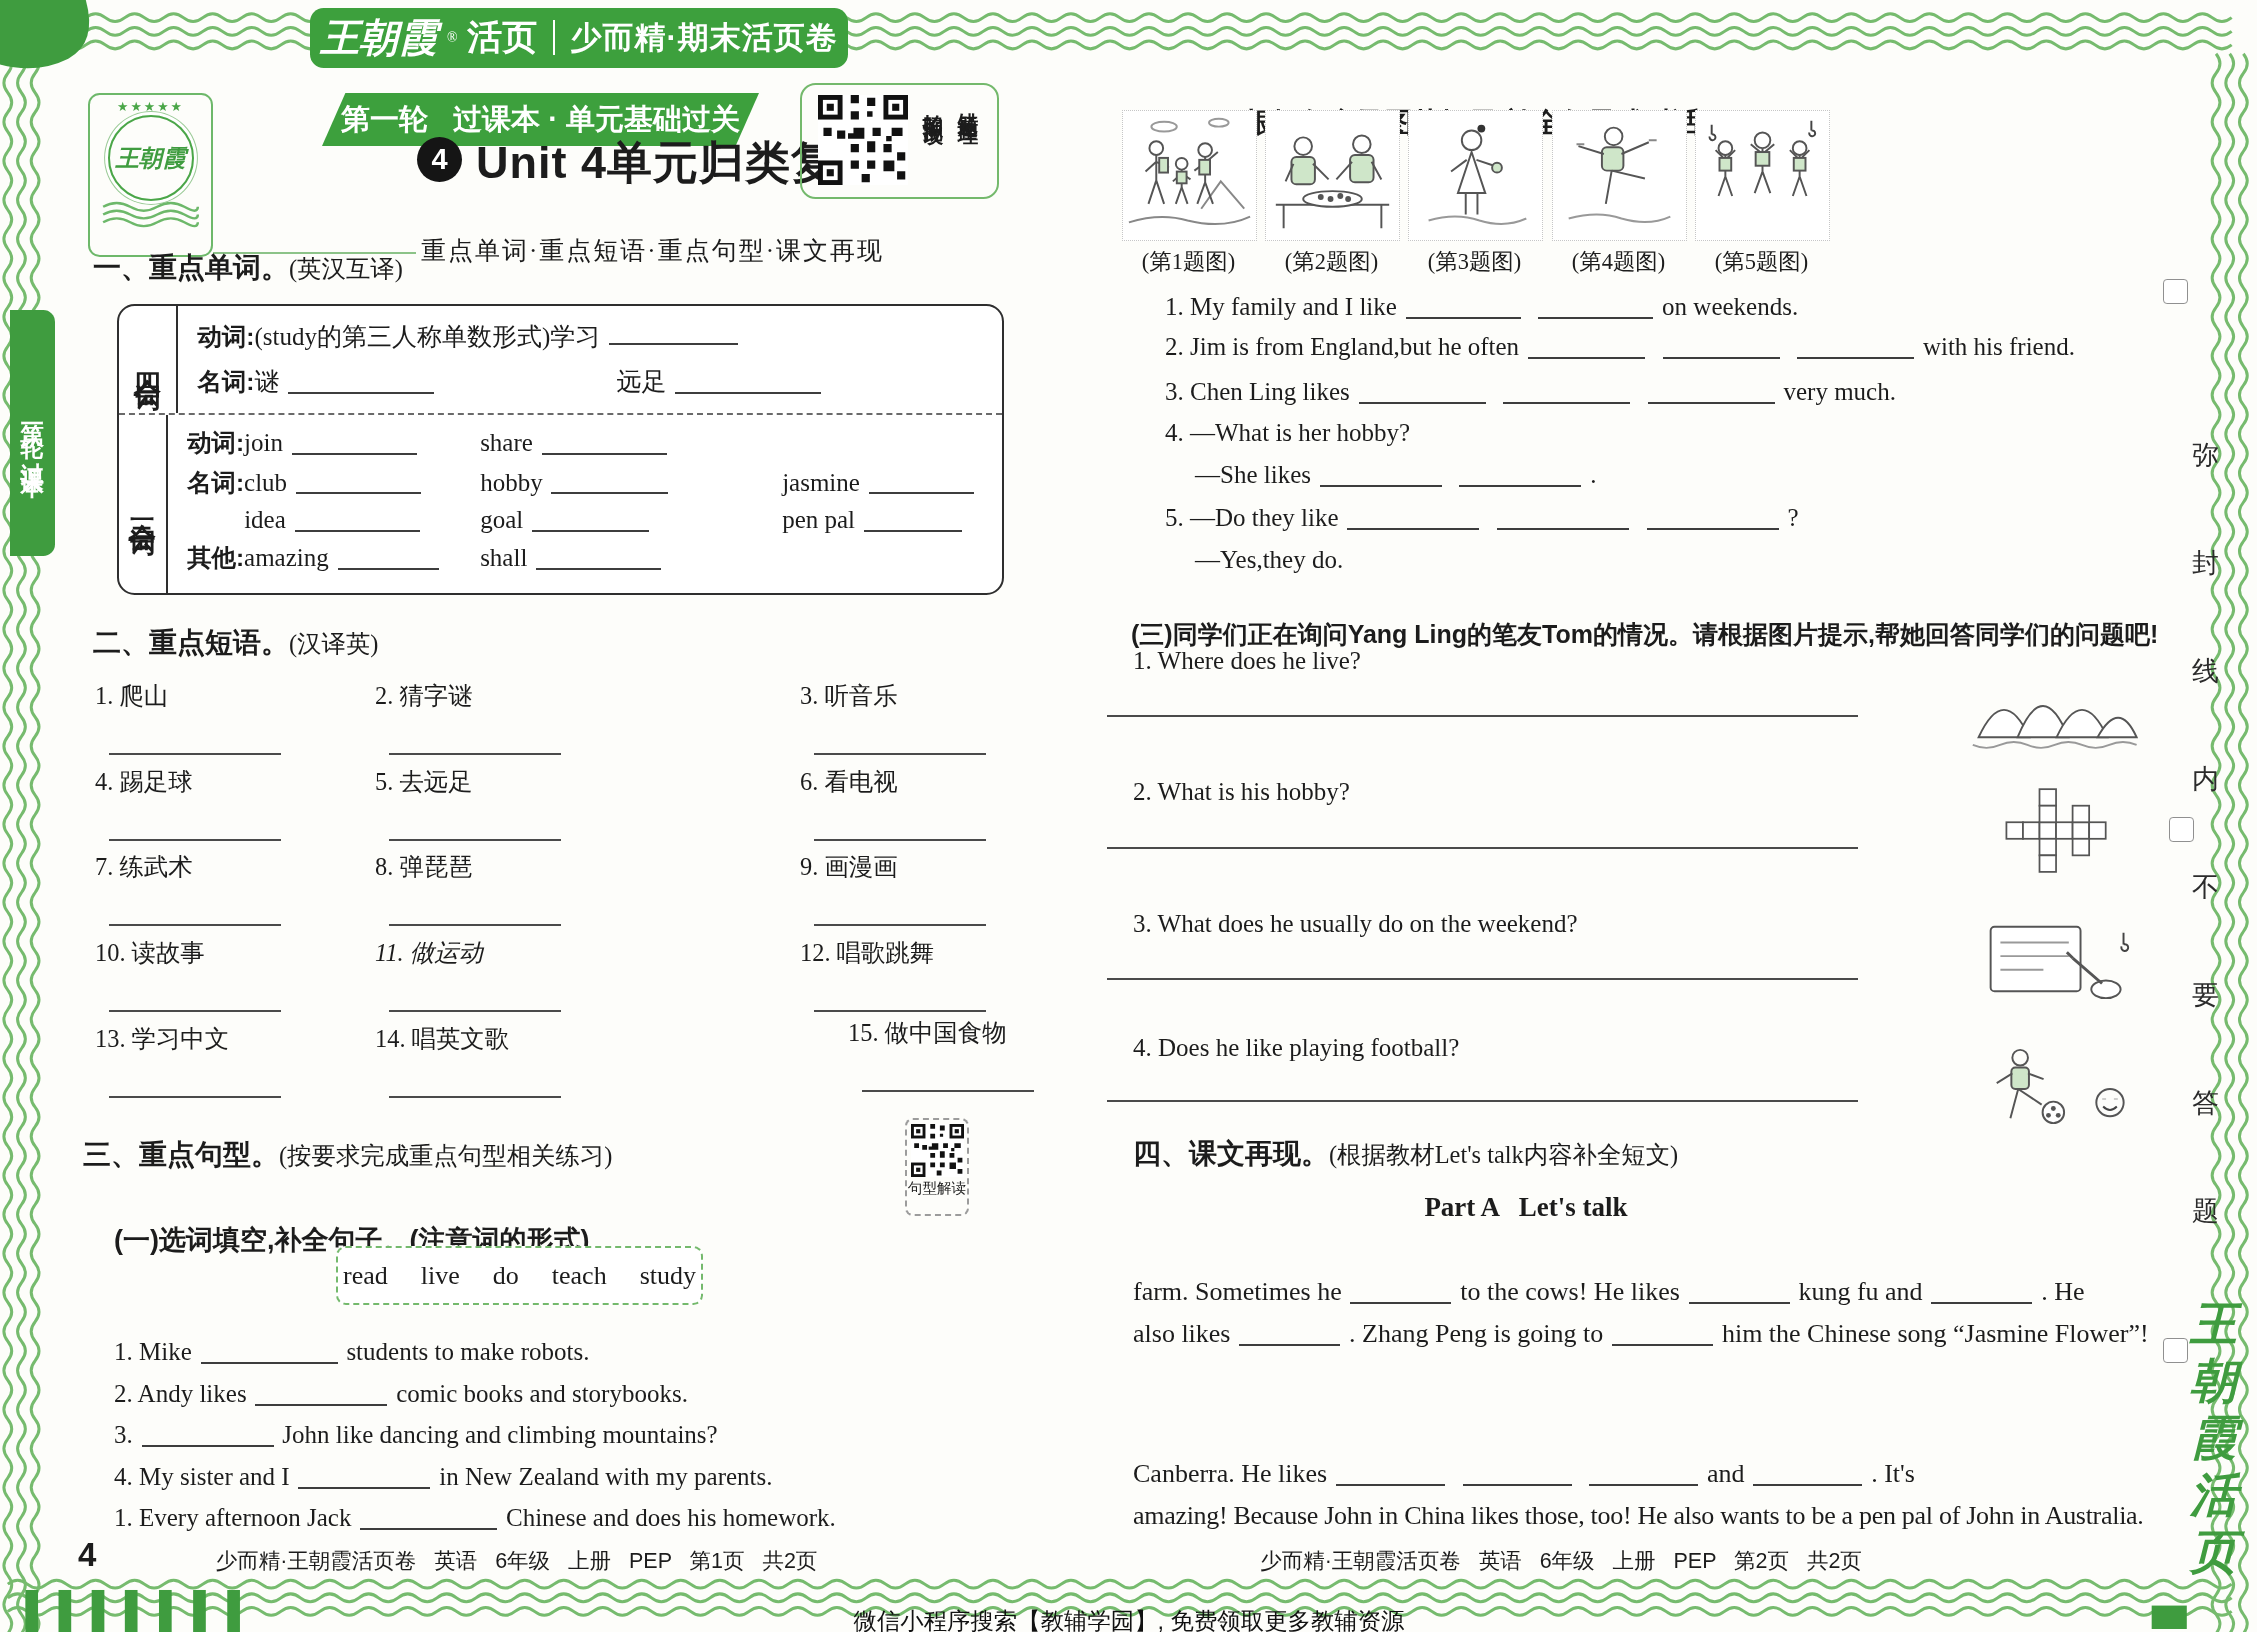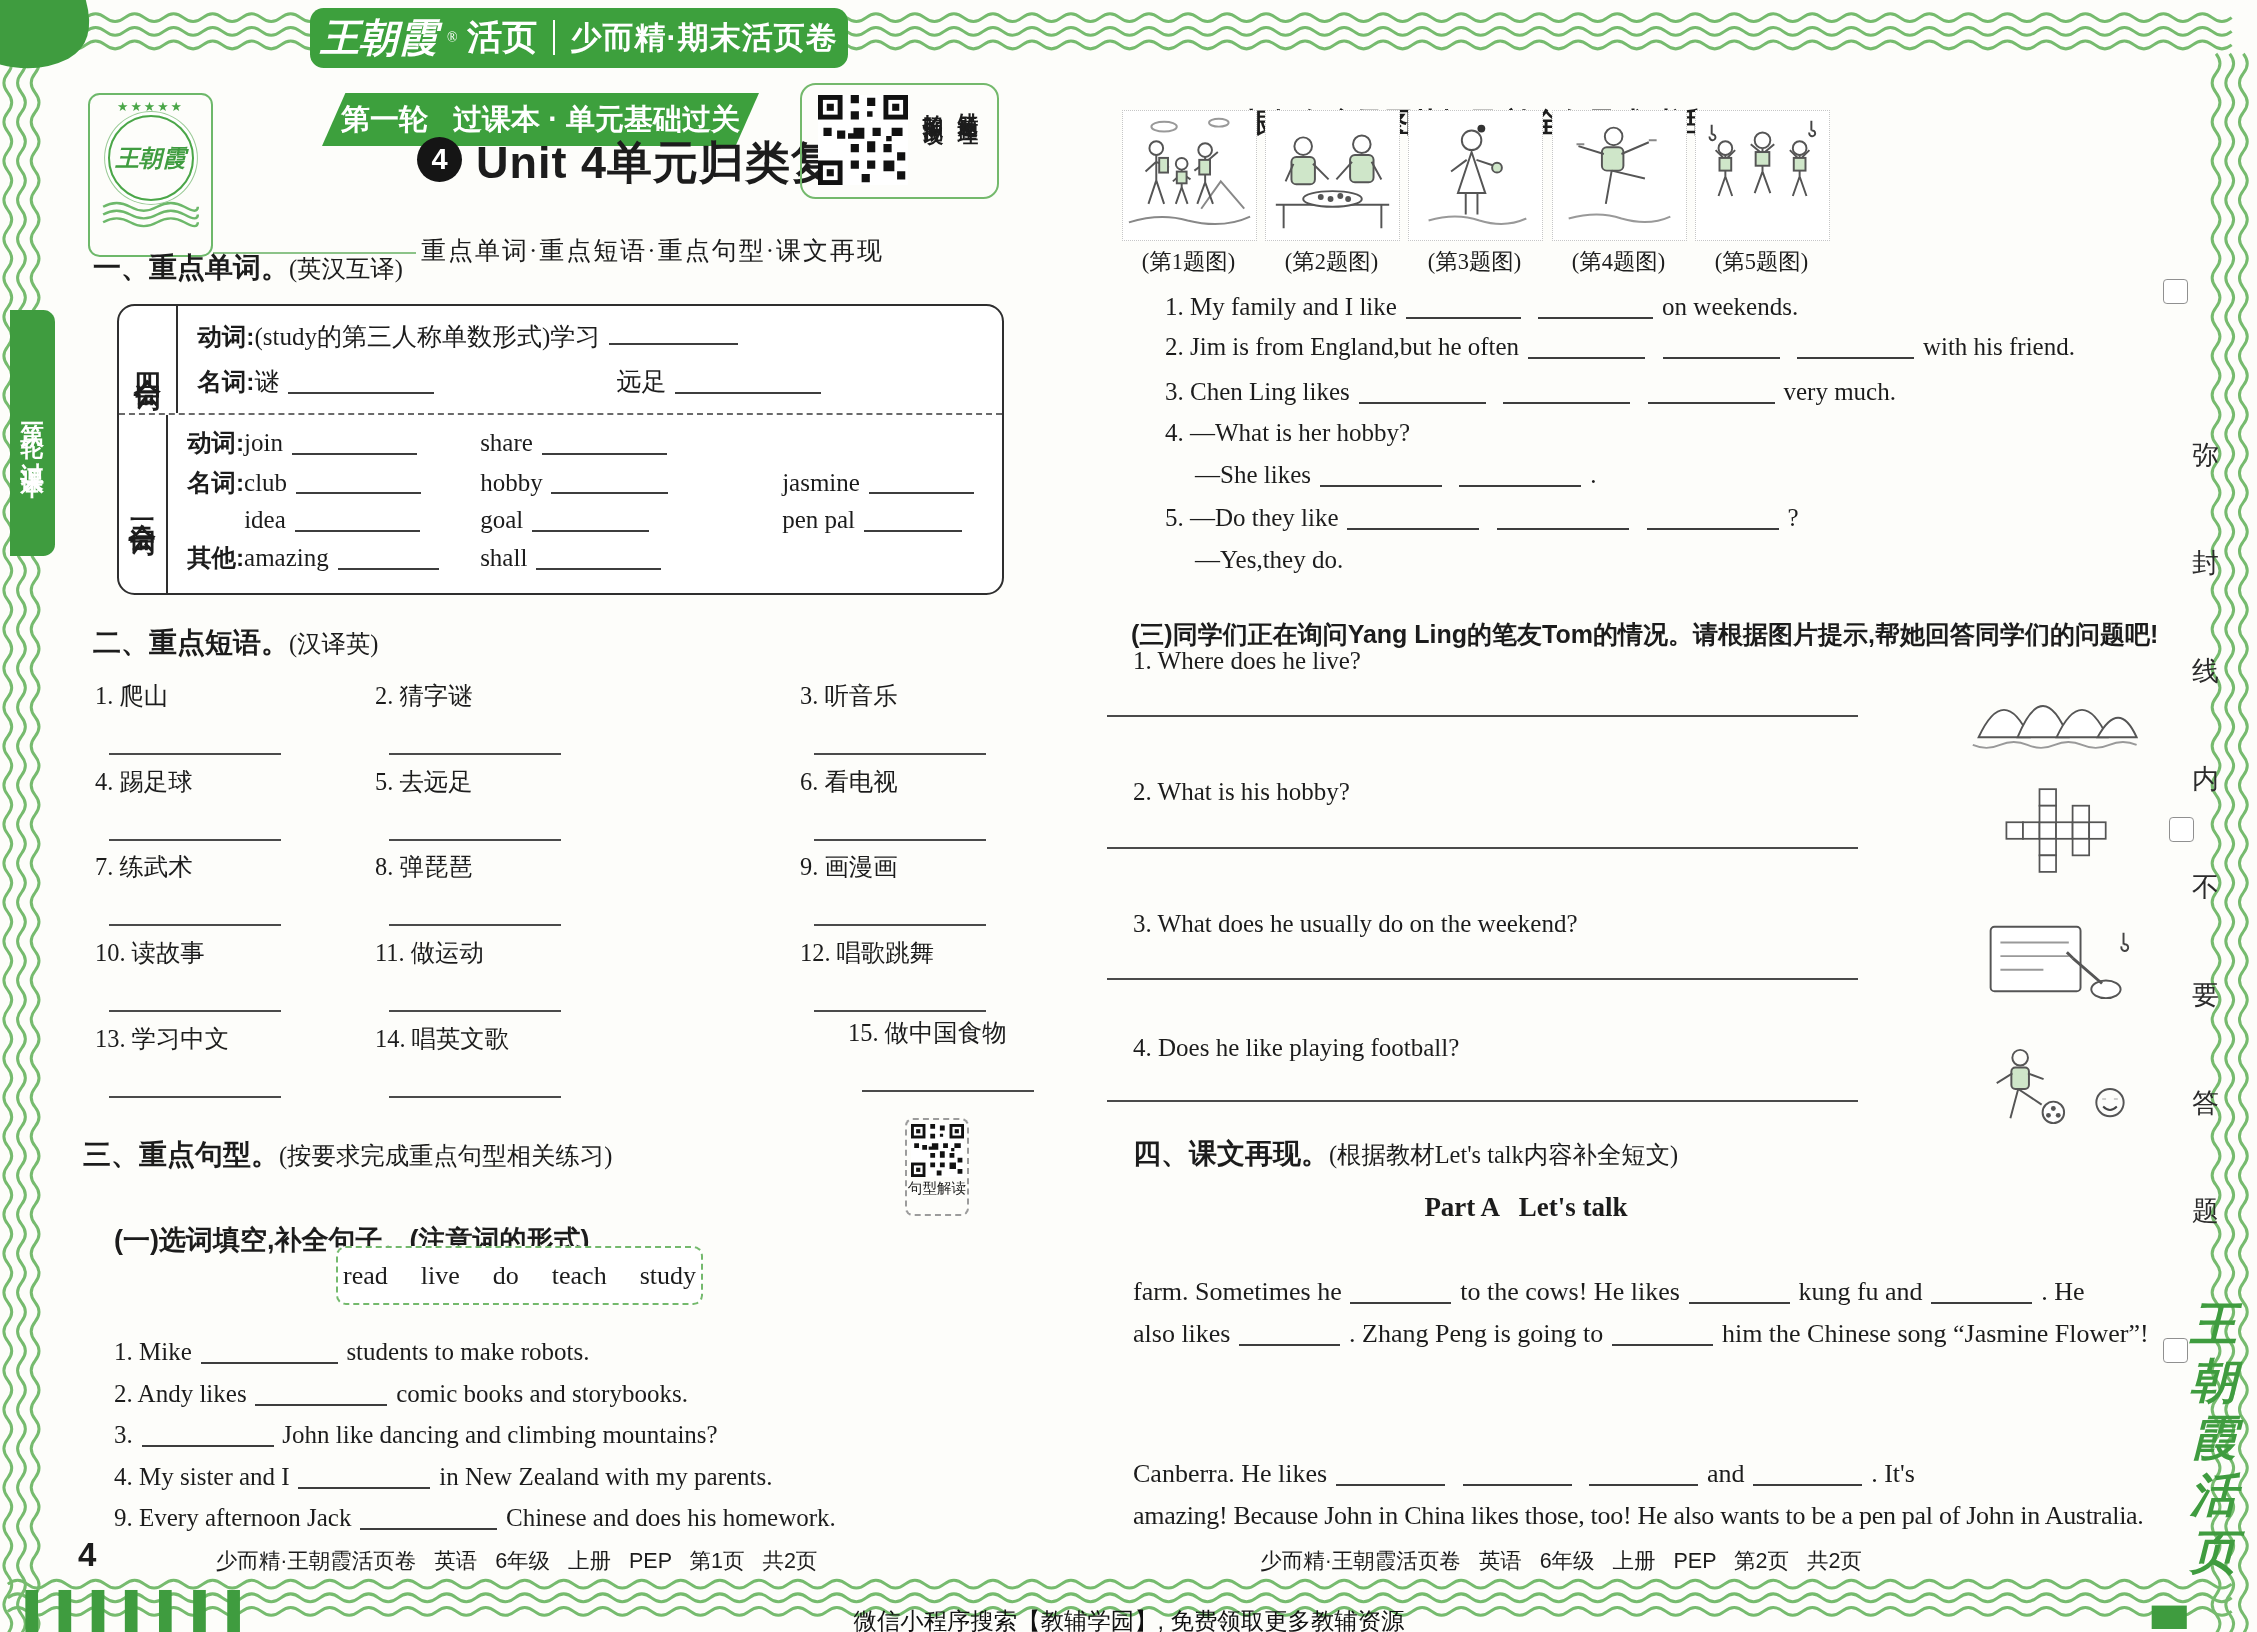--- a/index.html
+++ b/index.html
@@ -251,21 +251,21 @@
       <div class="pline"></div>
     </div>
   <div class="abs" style="left:800px;top:851px;">
       <p class="pl">9. 画漫画</p>
       <div class="pline"></div>
     </div>
   <div class="abs" style="left:95px;top:937px;">
       <p class="pl">10. 读故事</p>
       <div class="pline"></div>
     </div>
-  <div class="abs" style="left:375px;top:937px;">
+  <div class="abs" style="left:375px;top:937px;font-style:italic;">
       <p class="pl">11. 做运动</p>
       <div class="pline"></div>
     </div>
   <div class="abs" style="left:800px;top:937px;">
       <p class="pl">12. 唱歌跳舞</p>
       <div class="pline"></div>
     </div>
   <div class="abs" style="left:95px;top:1023px;">
       <p class="pl">13. 学习中文</p>
       <div class="pline"></div>
@@ -295,21 +295,21 @@
     <span>live</span>
     <span>do</span>
     <span>teach</span>
     <span>study</span>
   </div>
 
   <p class="abs ln" style="left:114px;top:1338px;"><span>1. Mike</span><span class="blank" style="width:137px;"></span><span>students to make robots.</span></p>
   <p class="abs ln" style="left:114px;top:1380px;"><span>2. Andy likes</span><span class="blank" style="width:132px;"></span><span>comic books and storybooks.</span></p>
   <p class="abs ln" style="left:114px;top:1421px;"><span>3.</span><span class="blank" style="width:132px;"></span><span>John like dancing and climbing mountains?</span></p>
   <p class="abs ln" style="left:114px;top:1463px;"><span>4. My sister and I</span><span class="blank" style="width:132px;"></span><span>in New Zealand with my parents.</span></p>
-  <p class="abs ln" style="left:114px;top:1504px;"><span>9. Every afternoon Jack</span><span class="blank" style="width:137px;"></span><span>Chinese and does his homework.</span></p>
+  <p class="abs ln" style="left:114px;top:1504px;"><span>1. Every afternoon Jack</span><span class="blank" style="width:137px;"></span><span>Chinese and does his homework.</span></p>
 
   <div class="abs sans" style="left:78px;top:1536px;font-weight:bold;font-size:33px;">4</div>
   <div class="abs ftr" style="left:146px;top:1546px;width:741px;">少而精·王朝霞活页卷   英语   6年级   上册   PEP   第1页   共2页</div>
 
   <p class="abs hd" style="left:1198px;top:76px;">(二)根据句意及图片提示,补全句子或对话。</p>
 
   <div class="abs fig" style="left:1122px;top:110px;width:133px;height:129px;">
     <svg width="133" height="129" viewBox="0 0 136 132" stroke="#555" stroke-width="2" fill="none">
       <ellipse cx="42" cy="16" rx="13" ry="5" stroke="#999"></ellipse>
         <ellipse cx="98" cy="12" rx="10" ry="4" stroke="#999"></ellipse>

